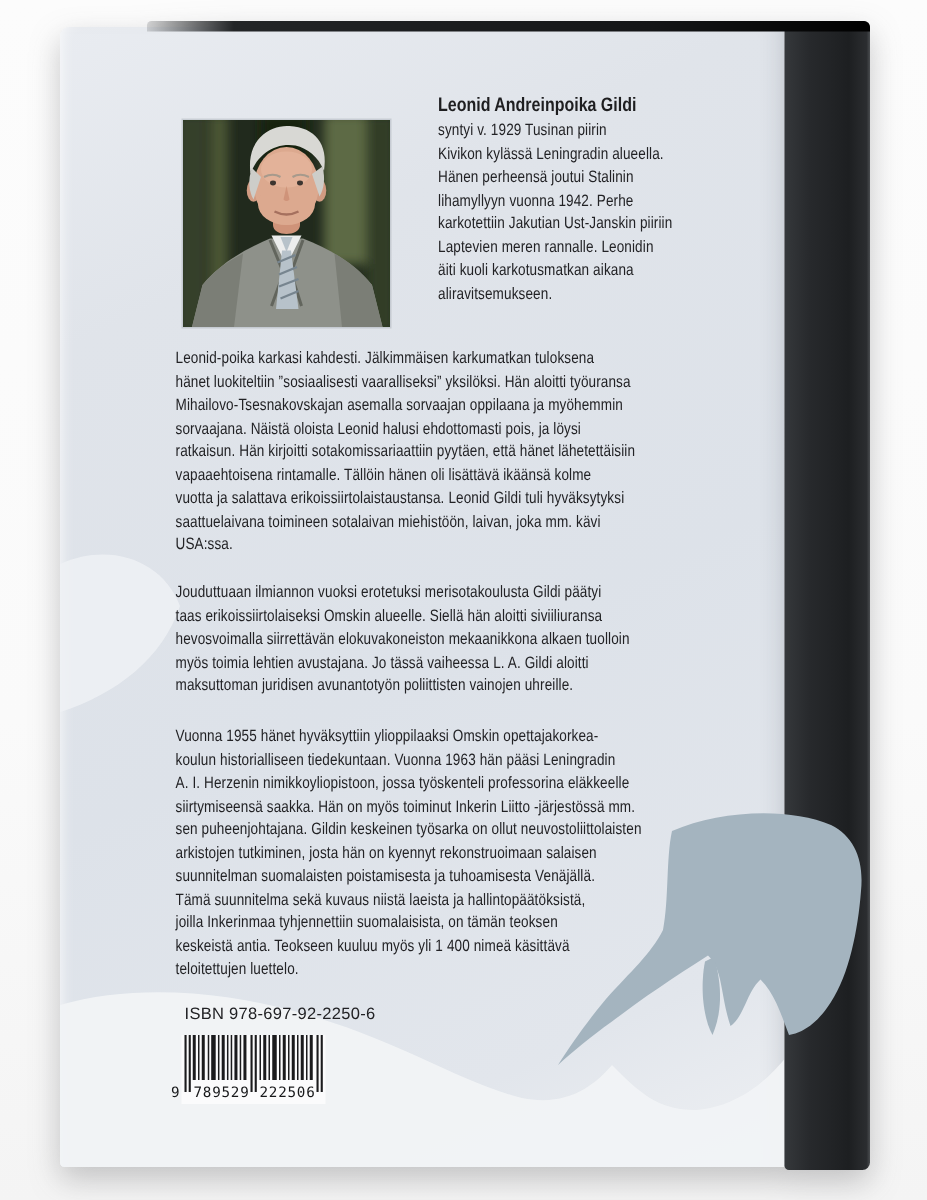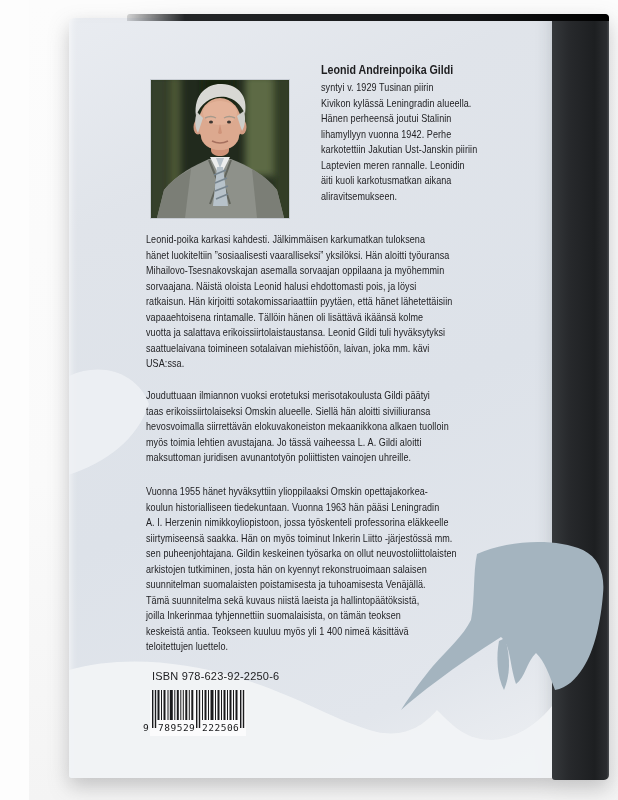--- a/index.html
+++ b/index.html
@@ -2,21 +2,21 @@
 <html><head>
 <meta charset="utf-8">
 <style>
   html,body{margin:0;padding:0;}
   body{
     width:618px;height:800px;position:relative;overflow:hidden;
     background:#fdfdfd;
     font-family:"Liberation Sans",sans-serif;
     color:#1e1e20;
   }
-  .stage{position:absolute;inset:0;background:linear-gradient(180deg,#fcfcfc 0%,#fafafa 60%,#f4f4f4 100%);margin-left:29px;}
+  .stage{position:absolute;inset:0;background:linear-gradient(180deg,#fcfcfc 0%,#fafafa 60%,#f4f4f4 100%);}
   
   .book{
     position:absolute;left:40px;top:14px;width:540px;height:768px;
     filter:drop-shadow(0 8px 10px rgba(60,60,66,.28));
   }
   .cover{
     position:absolute;left:0;top:4px;width:483px;height:760px;
     background:linear-gradient(155deg,#e9ecf1 0%,#e0e4ea 22%,#dde2e9 55%,#e2e6ec 85%,#eef0f3 100%);
     border-radius:6px 0 0 3px;
     box-shadow:inset 6px 0 10px -6px rgba(255,255,255,.9), inset -12px 0 18px -14px rgba(40,50,60,.25);
@@ -184,21 +184,21 @@
 A. I. Herzenin nimikkoyliopistoon, jossa työskenteli professorina eläkkeelle
 siirtymiseensä saakka. Hän on myös toiminut Inkerin Liitto -järjestössä mm.
 sen puheenjohtajana. Gildin keskeinen työsarka on ollut neuvostoliittolaisten
 arkistojen tutkiminen, josta hän on kyennyt rekonstruoimaan salaisen
 suunnitelman suomalaisten poistamisesta ja tuhoamisesta Venäjällä.
 Tämä suunnitelma sekä kuvaus niistä laeista ja hallintopäätöksistä,
 joilla Inkerinmaa tyhjennettiin suomalaisista, on tämän teoksen
 keskeistä antia. Teokseen kuuluu myös yli 1 400 nimeä käsittävä
 teloitettujen luettelo.</div>
 
-    <div class="isbn">ISBN 978-623-92-2250-6</div>
+    <div class="isbn">ISBN 978-697-92-2250-6</div>
 
     <svg class="barcode" viewBox="0 0 112 48">
       <rect x="8" y="0" width="96" height="46" fill="#fbfbfc"></rect>
       <g fill="#1b1b1d">
 
         <rect x="10" y="0" width="1.4" height="38"></rect>
           <rect x="12.8" y="0" width="1.4" height="38"></rect>
 
         <rect x="15.5" y="0" width="2" height="30"></rect>
           <rect x="19" y="0" width="1" height="30"></rect>

